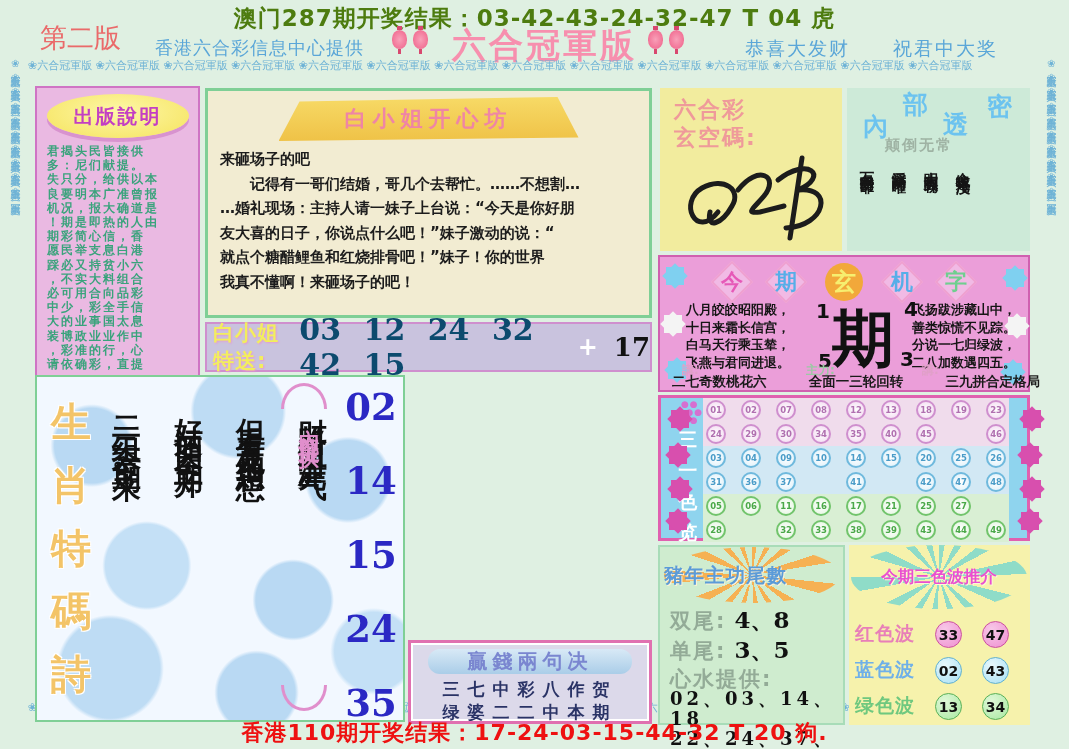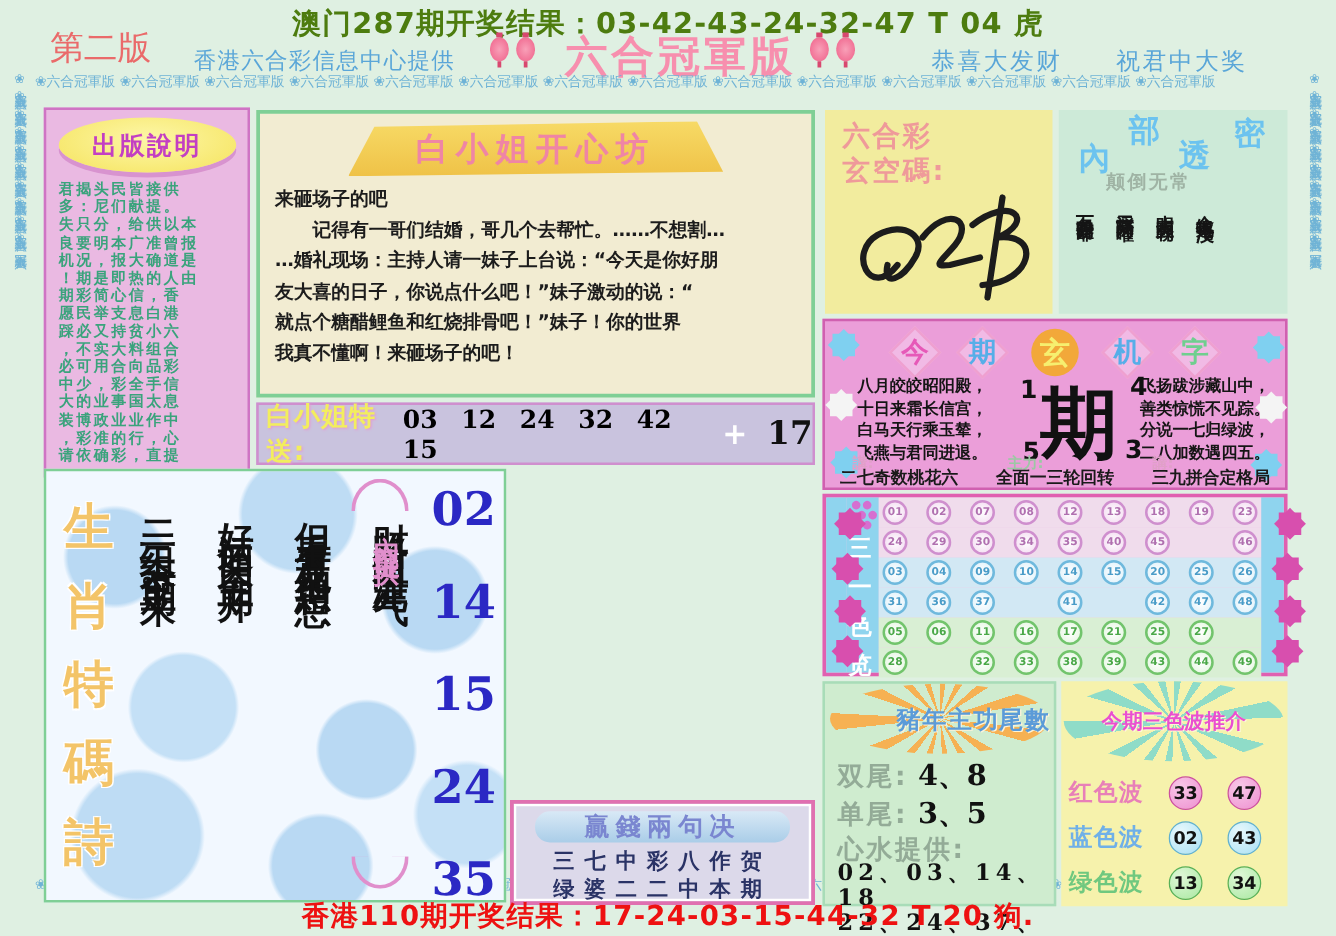--- a/index.html
+++ b/index.html
@@ -31,29 +31,29 @@
   .pubnote{left:35px;top:86px;width:165px;height:296px;background:#eab9e2;border:2px solid #cf74c4;padding-top:6px;}
   .pub-title-wrap{width:142px;height:44px;margin:0 auto;background:radial-gradient(ellipse at 50% 40%,#fdf7a8,#f5e35c);
     border-radius:50%;box-shadow:0 4px 0 #d893cf;display:flex;align-items:center;justify-content:center;}
   .pub-title{color:#c33fc3;font-size:20px;font-weight:bold;letter-spacing:2px;}
   .pub-body{padding:6px 8px 0 10px;}
   .pub-row{font-size:12px;font-weight:bold;color:#3aa37c;line-height:14.2px;letter-spacing:2px;white-space:nowrap;}
   
   .joke{left:205px;top:88px;width:447px;height:230px;background:#f2ecd2;border:3px solid #7fcf96;}
   .joke-banner{width:300px;height:44px;margin:6px auto 2px auto;background:linear-gradient(#f7da66,#efc247);
     clip-path:polygon(7% 10%,93% 0%,100% 92%,0% 100%);display:flex;align-items:center;justify-content:center;}
-  .joke-title{color:#ef85a5;font-size:26px;font-weight:bold;letter-spacing:6px;}
+  .joke-title{color:#ef85a5;font-size:22px;font-weight:bold;letter-spacing:6px;}
   .joke-body{padding:4px 12px 0 12px;}
   .joke-line{font-size:15px;font-weight:bold;color:#1c1c1c;line-height:24.5px;white-space:nowrap;}
   
   .tesong{left:205px;top:322px;width:447px;height:50px;background:#c9c3de;border:2px solid #cf8fce;
     display:flex;align-items:center;}
   .tesong-label{color:#f2ee5e;font-size:21px;font-weight:bold;margin-left:6px;
     text-shadow:1px 1px 2px #e59ad0;letter-spacing:1px;}
-  .tesong-nums{font-family:"DejaVu Serif",serif;font-size:20px;font-weight:bold;color:#000000;
+  .tesong-nums{font-family:"DejaVu Serif",serif;font-size:30px;font-weight:bold;color:#0c4a6e;
     word-spacing:12px;}
   .tesong-plus{color:#ffffff;font-size:24px;font-weight:bold;margin-left:16px;}
   .tesong-special{font-family:"DejaVu Serif",serif;font-size:26px;font-weight:bold;color:#111;margin-left:16px;}
   
   .xuankong{left:660px;top:88px;width:182px;height:163px;background:#f2ec9e;padding:8px 0 0 14px;}
   .xk-title{color:#ef9a9a;font-size:22px;font-weight:bold;line-height:28px;letter-spacing:2px;}
   .xk-scribble{position:absolute;left:6px;top:62px;}
   
   .toumi{left:847px;top:88px;width:183px;height:163px;background:#cdead8;}
   .tm-char{position:absolute;color:#6cc3ef;font-size:25px;font-weight:bold;}
@@ -68,21 +68,21 @@
   .diam span{transform:rotate(-45deg);font-size:22px;font-weight:bold;}
   .circ{width:38px;height:38px;border-radius:50%;background:#f2a83a;display:flex;align-items:center;justify-content:center;}
   .circ span{font-size:24px;font-weight:bold;color:#f6ef6f;}
   .c-pink{color:#e659b8;} .c-blue{color:#56aee8;} .c-green{color:#6fcf8f;}
   .xj-left{position:absolute;left:26px;top:44px;} .xj-right{position:absolute;left:252px;top:44px;}
   .xj-line{font-size:13px;font-weight:bold;color:#151515;line-height:17.5px;white-space:nowrap;}
   .xj-center{position:absolute;left:172px;top:40px;font-size:62px;font-weight:bold;color:#111;}
   .xj-n{position:absolute;font-size:20px;font-weight:bold;color:#111;}
   .faint-pink{color:#e0a0c8;} .faint-green{color:#9cc8a4;}
   .xj-faint{position:absolute;top:105px;font-size:12px;font-weight:bold;}
-  .xj-phrases{position:absolute;left:0;top:116px;width:100%;display:flex;justify-content:space-between;padding:0 12px;}
+  .xj-phrases{position:absolute;left:12px;top:116px;width:100%;display:flex;justify-content:space-between;padding:0 0;}
   .xj-phrase{font-size:13.5px;font-weight:bold;color:#1a1a1a;}
   .burst8{position:absolute;width:18px;height:18px;}
   .burst8::before,.burst8::after{content:"";position:absolute;inset:0;background:#7fd0f0;}
   .burst8::after{transform:rotate(45deg);}
   .burst8.white::before,.burst8.white::after{background:#f4f4f4;}
   .burst8.mag::before,.burst8.mag::after{background:#d84fae;}
   
   .shengxiao{left:35px;top:375px;width:370px;height:347px;border:2px solid #7fcf96;
     background:#f2f8ff;
     background-image:radial-gradient(circle at 15% 20%,#b9d9f3 0 9%,transparent 10%),
@@ -131,21 +131,21 @@
   .wr-red{background:#f0dcec;} .wr-blue{background:#d2e8f4;} .wr-green{background:#d9efd4;}
   .ball,.ballgap{width:20px;height:20px;border-radius:50%;flex:0 0 auto;}
   .ball{border:2px solid;display:flex;align-items:center;justify-content:center;font-size:8.5px;font-weight:bold;}
   .b-red{border-color:#cf8fce;color:#b070b0;background:radial-gradient(#fff,#f2d8f0);}
   .b-blue{border-color:#6fb9dd;color:#4a9cc8;background:radial-gradient(#fff,#dcf0fa);}
   .b-green{border-color:#72c46c;color:#4aa848;background:radial-gradient(#fff,#e2f6de);}
   
   .weishu{left:658px;top:545px;width:187px;height:180px;background:#cfeccf;border:2px solid #a8dcb8;}
   .sunburst{position:absolute;left:4px;top:0px;width:176px;height:56px;border-radius:50%;
     background:repeating-conic-gradient(#f6b153 0deg 9deg,rgba(246,177,83,0) 9deg 24deg);
-    display:flex;align-items:center;justify-content:flex-end;}
+    display:flex;align-items:center;justify-content:flex-start;}
   .ws-title{color:#5b9bd8;font-size:19.5px;font-weight:bold;letter-spacing:1px;text-shadow:1px 1px 0 #fdf3d8;}
   .ws-line{position:absolute;left:10px;display:flex;align-items:baseline;gap:8px;}
   .ws-label{color:#93ab97;font-size:21px;font-weight:bold;letter-spacing:2px;}
   .ws-val{font-family:"DejaVu Serif",serif;font-size:23px;font-weight:bold;color:#111;}
   .ws-tips{position:absolute;left:10px;top:142px;}
   .ws-tip-row{font-family:"DejaVu Serif",serif;font-size:18px;font-weight:bold;color:#111;line-height:20px;letter-spacing:4px;}
   
   .tuijie{left:849px;top:545px;width:181px;height:180px;background:#f6f2ac;}
   .greenburst{position:absolute;left:2px;top:0px;width:176px;height:64px;border-radius:50%;
     background:repeating-conic-gradient(#8fdcc8 0deg 10deg,rgba(143,220,200,0) 10deg 26deg);

